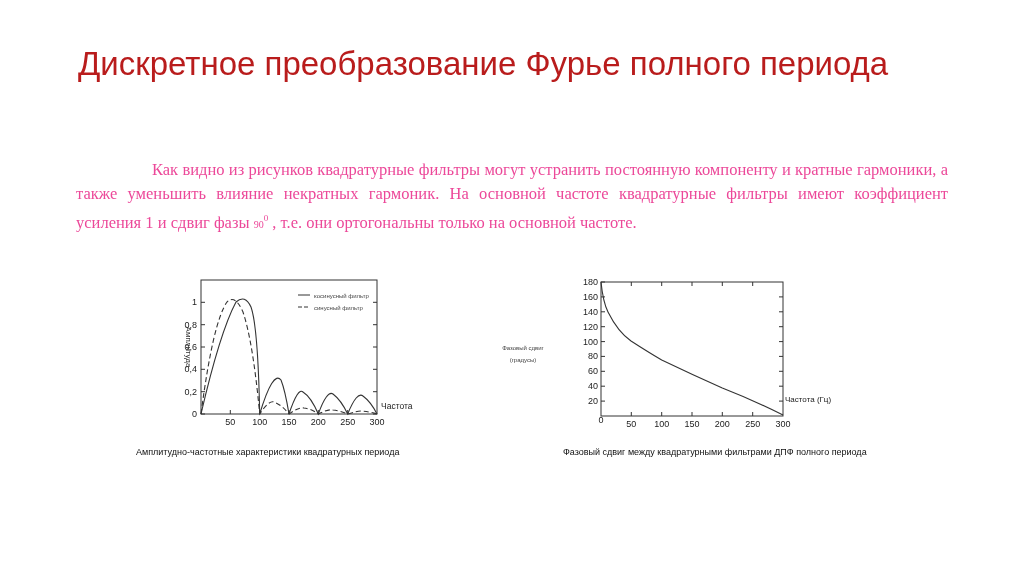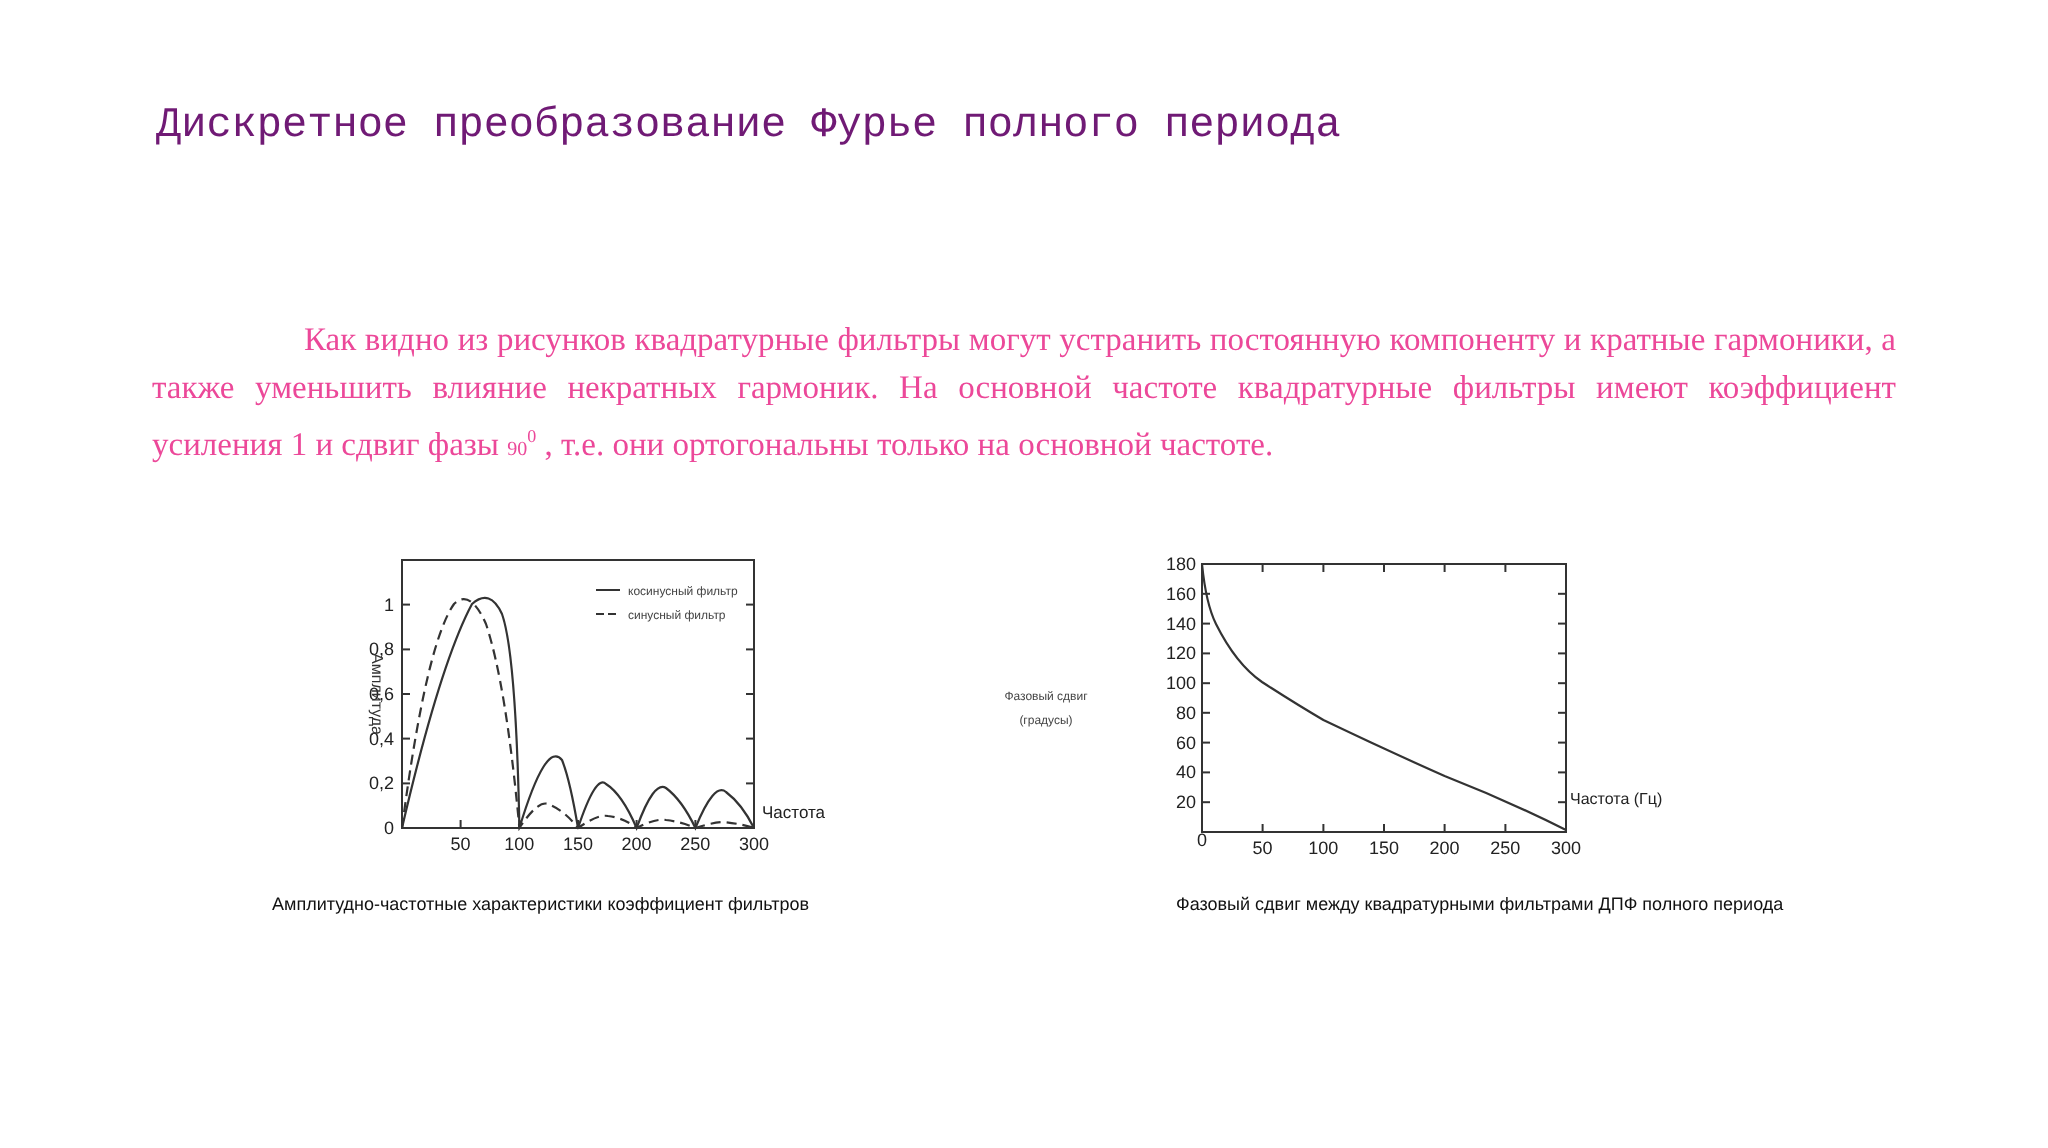--- a/index.html
+++ b/index.html
@@ -1,17 +1,17 @@
 <!DOCTYPE html>
 <html><head>
 <meta charset="utf-8">
 <style>
   html, body { margin: 0; padding: 0; background: #ffffff; }
   body { width: 1024px; height: 574px; position: relative; overflow: hidden; font-family: "Liberation Sans", sans-serif; color: #000; }
-  .title { position: absolute; left: 78px; top: 44px; width: 860px; font-family: Liberation Mono, monospace; font-size: 21px; line-height: 39px; color: #701a75; }
+  .title { position: absolute; left: 78px; top: 44px; width: 860px; font-family: Liberation Sans, sans-serif; font-size: 33px; line-height: 39px; color: #b91c1c; }
   .para { position: absolute; left: 76px; top: 158px; width: 872px; font-family: "Liberation Serif", serif; font-size: 16.5px; line-height: 24px; text-align: justify; color: #ec4899; }
   .para .indent { display: inline-block; width: 76px; }
   .para sup { font-size: 9px; }
   .para .small { font-size: 10px; }
   .chart { position: absolute; }
   .caption { position: absolute; font-family: "Liberation Sans", sans-serif; font-size: 9px; color: #111; white-space: nowrap; }
   svg text { font-family: "Liberation Sans", sans-serif; }
 </style>
 </head>
 <body>
@@ -137,14 +137,14 @@
       <text x="259.7" y="155">250</text>
       <text x="290" y="155">300</text>
     </g>
     <text x="30" y="78" font-size="6" fill="#444" text-anchor="middle">Фазовый сдвиг</text>
     <text x="30" y="90" font-size="6" fill="#444" text-anchor="middle">(градусы)</text>
     <text x="292" y="130" font-size="8" fill="#222">Частота (Гц)</text>
     <path fill="none" stroke="#333" stroke-width="1.1" d="M108,10 Q110,30 115,40 Q125,60 138,69 Q155,80 168.7,88 Q200,103 229.3,116 Q260,128 290,143"></path>
   </svg>
 </div>
 
-<div class="caption" style="left:136px; top:447px;">Амплитудно-частотные характеристики коэффициент фильтров</div>
-<div class="caption" style="left:563px; top:447px;margin-left:25px;">Фазовый сдвиг между квадратурными фильтрами ДПФ полного периода</div>
+<div class="caption" style="left:136px; top:447px;">Амплитудно-частотные характеристики квадратурных периода</div>
+<div class="caption" style="left:563px; top:447px;">Фазовый сдвиг между квадратурными фильтрами ДПФ полного периода</div>
 
 </body></html>

